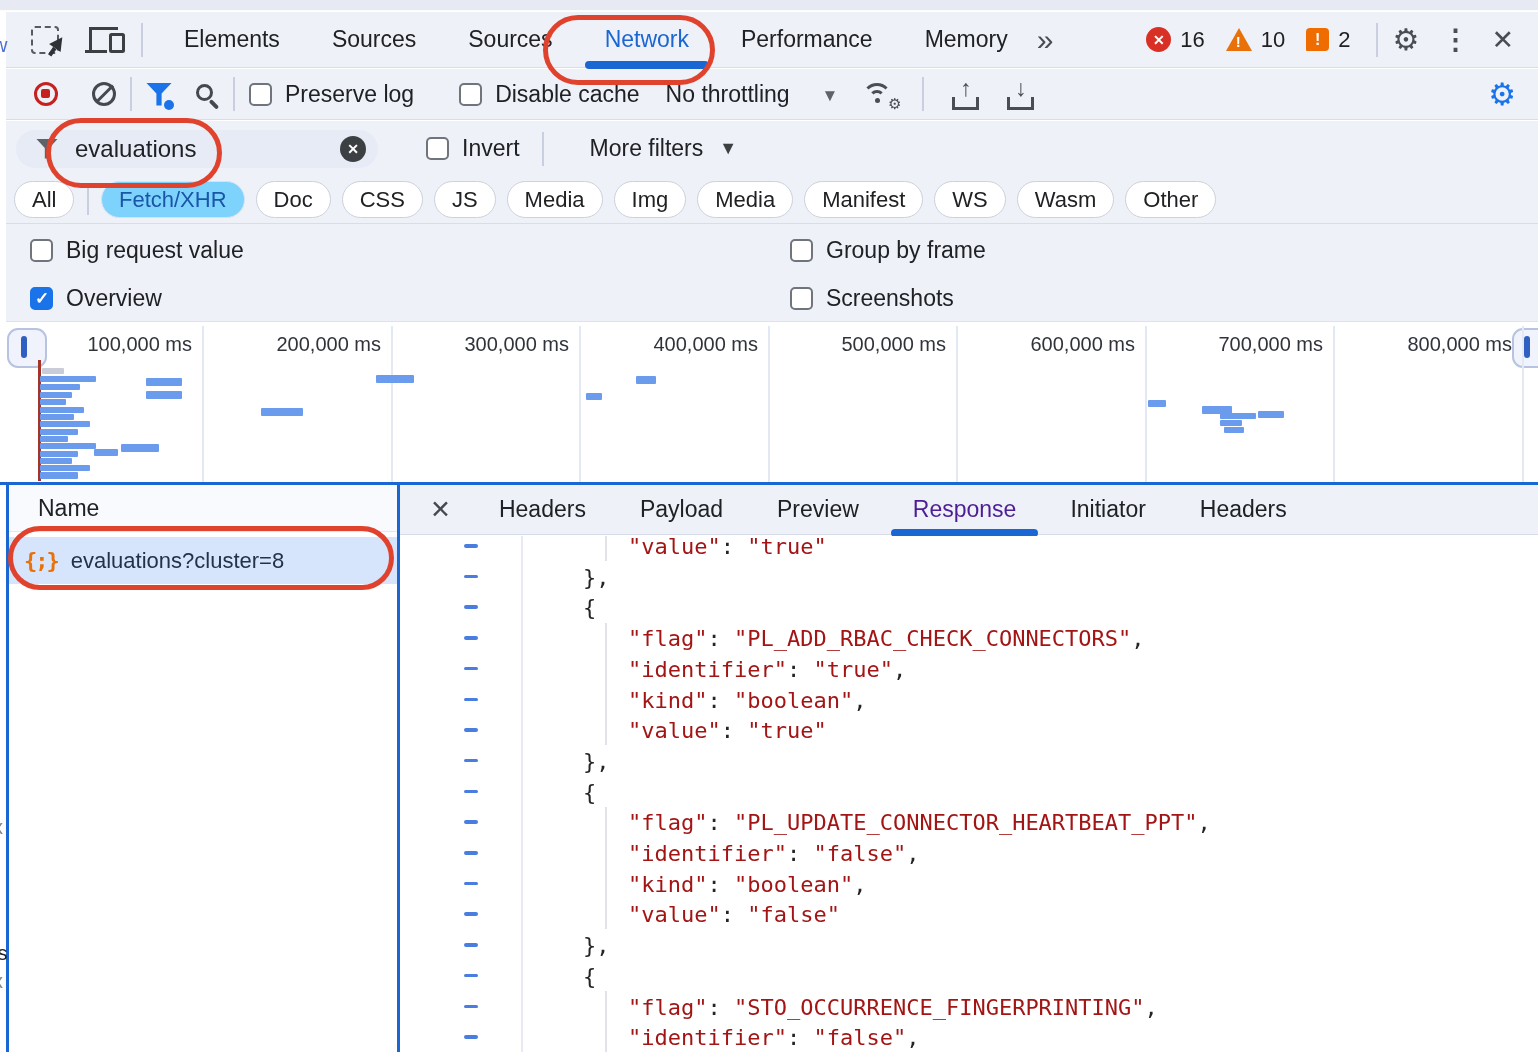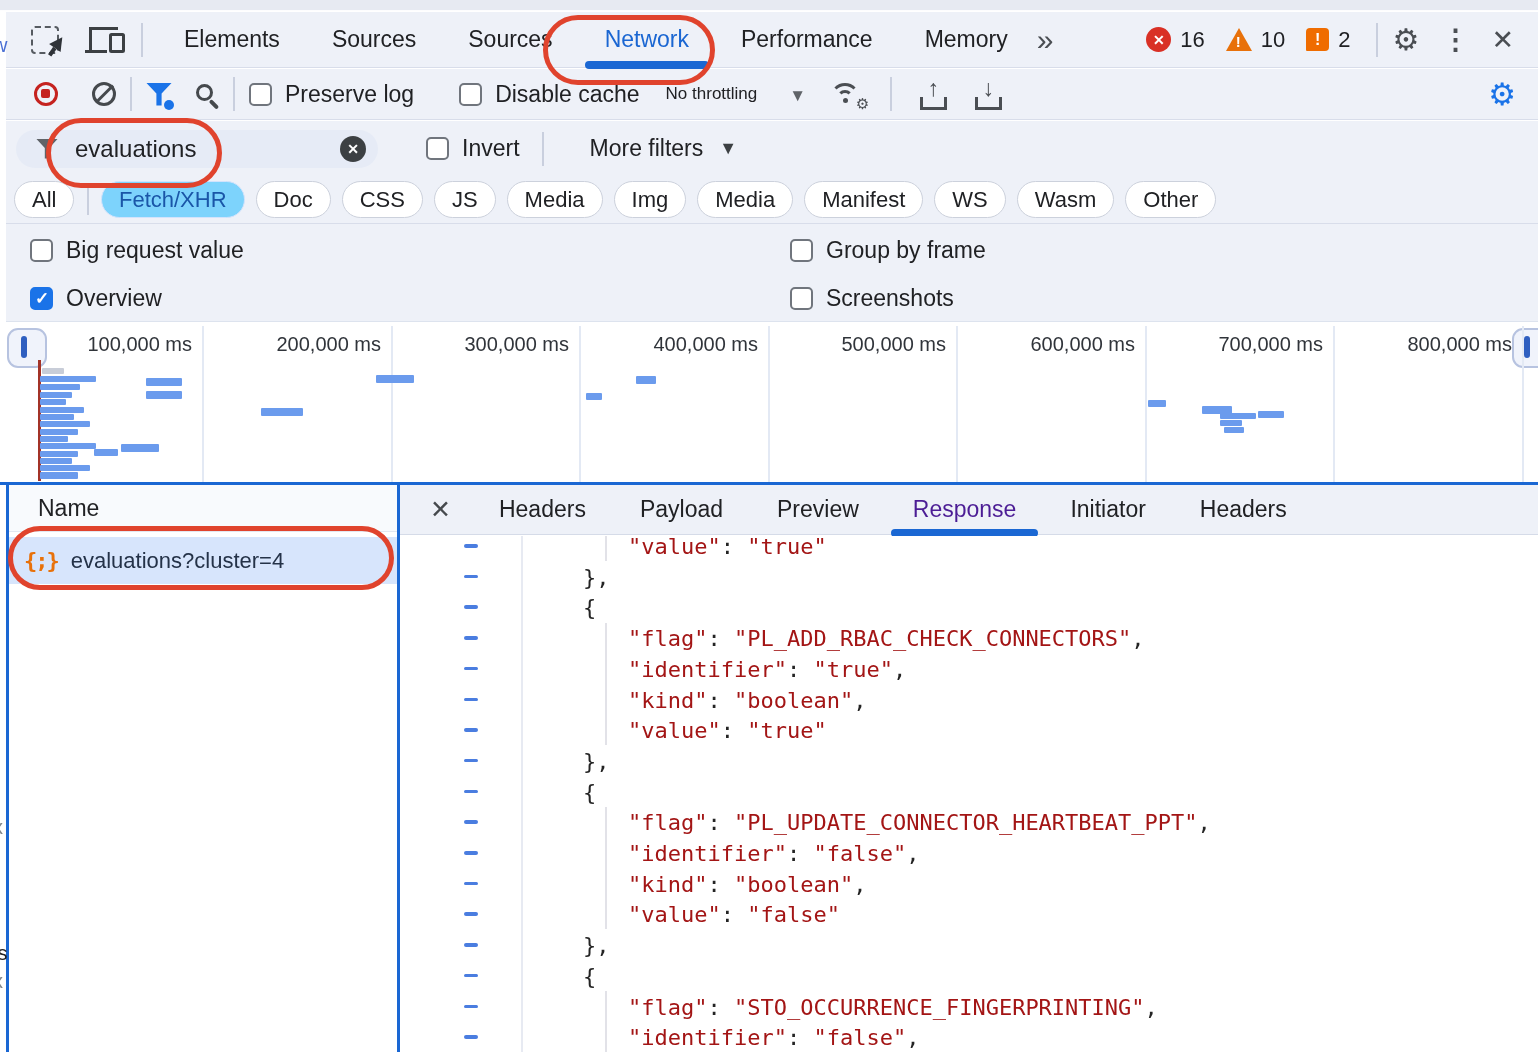--- a/index.html
+++ b/index.html
@@ -50,21 +50,21 @@
   .ban::after { content:""; position:absolute; left:8px; top:-3px; width:3px; height:24px; background:#45494d; transform:rotate(45deg); }
   .funnel-wrap { position:relative; flex:none; }
   .funnel { width:26px; height:23px; background:#1a73e8; clip-path:polygon(0 0,100% 0,60% 48%,60% 100%,40% 100%,40% 48%); }
   .funnel-wrap .fdot { position:absolute; right:-2px; bottom:-4px; width:10px; height:10px; border-radius:50%; background:#1a73e8; }
   .search-ico { width:17px; height:17px; border:3px solid #45494d; border-radius:50%; position:relative; margin:0 6px 4px 6px; flex:none; }
   .search-ico::after { content:""; position:absolute; left:13px; top:12px; width:3.5px; height:11px; background:#45494d; transform:rotate(-45deg); border-radius:2px; }
   .cb { width:23px; height:23px; border:2.5px solid #70757d; border-radius:5px; background:#fff; flex:none; position:relative; }
   .cb.checked { background:#1a73e8; border-color:#1a73e8; }
   .cb.checked::after { content:"✓"; position:absolute; left:3px; top:-1px; color:#fff; font-size:17px; font-weight:bold; }
   .lbl { font-size:23px; margin-left:13px; white-space:nowrap; }
-  .throttle { font-size:17px; margin-left:26px; white-space:nowrap; }
+  .throttle { font-size:23px; margin-left:26px; white-space:nowrap; }
   .caret { font-size:17px; color:#5f6368; margin:4px 0 0 32px; }
   .wifi { position:relative; width:38px; height:30px; margin:0 10px 0 22px; flex:none; }
   .wifi .a1 { position:absolute; left:2px; top:4px; width:30px; height:30px; border:3px solid transparent; border-top-color:#4a4e53; border-radius:50%; }
   .wifi .a2 { position:absolute; left:9px; top:11px; width:16px; height:16px; border:3px solid transparent; border-top-color:#4a4e53; border-radius:50%; }
   .wifi .dot { position:absolute; left:15px; top:19px; width:5px; height:5px; border-radius:50%; background:#4a4e53; }
   .wifi .wgear { position:absolute; right:-3px; bottom:-4px; font-size:15px; color:#4a4e53; }
   .io { position:relative; width:27px; height:31px; flex:none; margin:0 14px; }
   .io::before { content:""; position:absolute; left:0; right:0; bottom:0; height:10px; border:3px solid #4a4e53; border-top:none; }
   .io .ar { position:absolute; left:0; right:0; top:-4px; text-align:center; font-size:23px; font-weight:bold; color:#4a4e53; }
   .settings-right { margin-left:auto; margin-right:22px; color:#1a73e8; font-size:31px; }
@@ -307,21 +307,21 @@
       <div class="obar" style="left: 1252px; top: 89px; width: 26px; height: 7px;"></div>
     </div>
   <div class="bluesep"></div>
 
   <div class="bottom">
     <div class="namepanel">
       <div class="name-header">Name</div>
       <div id="req-rows">
           <div class="req-row">
             <span class="json-ico">{;}</span>
-            <span>evaluations?cluster=4</span>
+            <span>evaluations?cluster=8</span>
           </div>
         </div>
     </div>
     <div class="detailpanel">
       <div class="dtoolbar">
         <span class="dclose">✕</span>
         <div class="tabs" id="detail-tabs" style="margin-left:0; height:100%; display:flex;">
             <div class="dtab">Headers</div>
             <div class="dtab">Payload</div>
             <div class="dtab">Preview</div>

